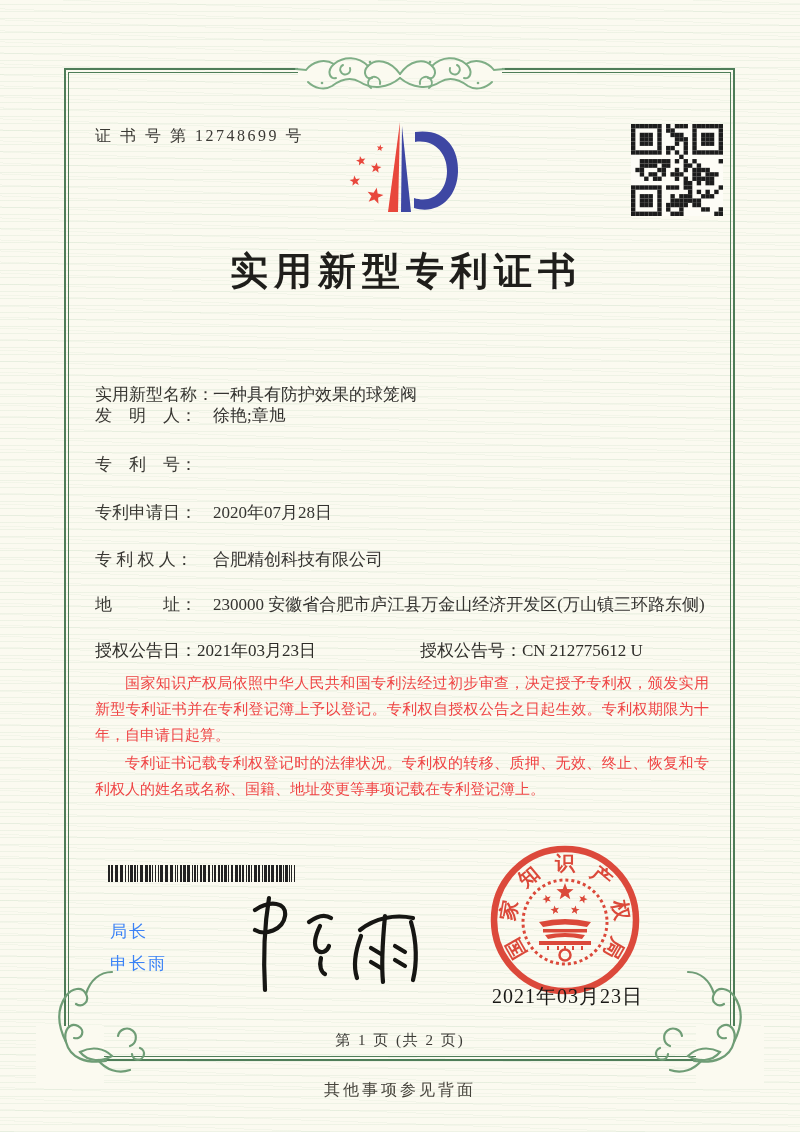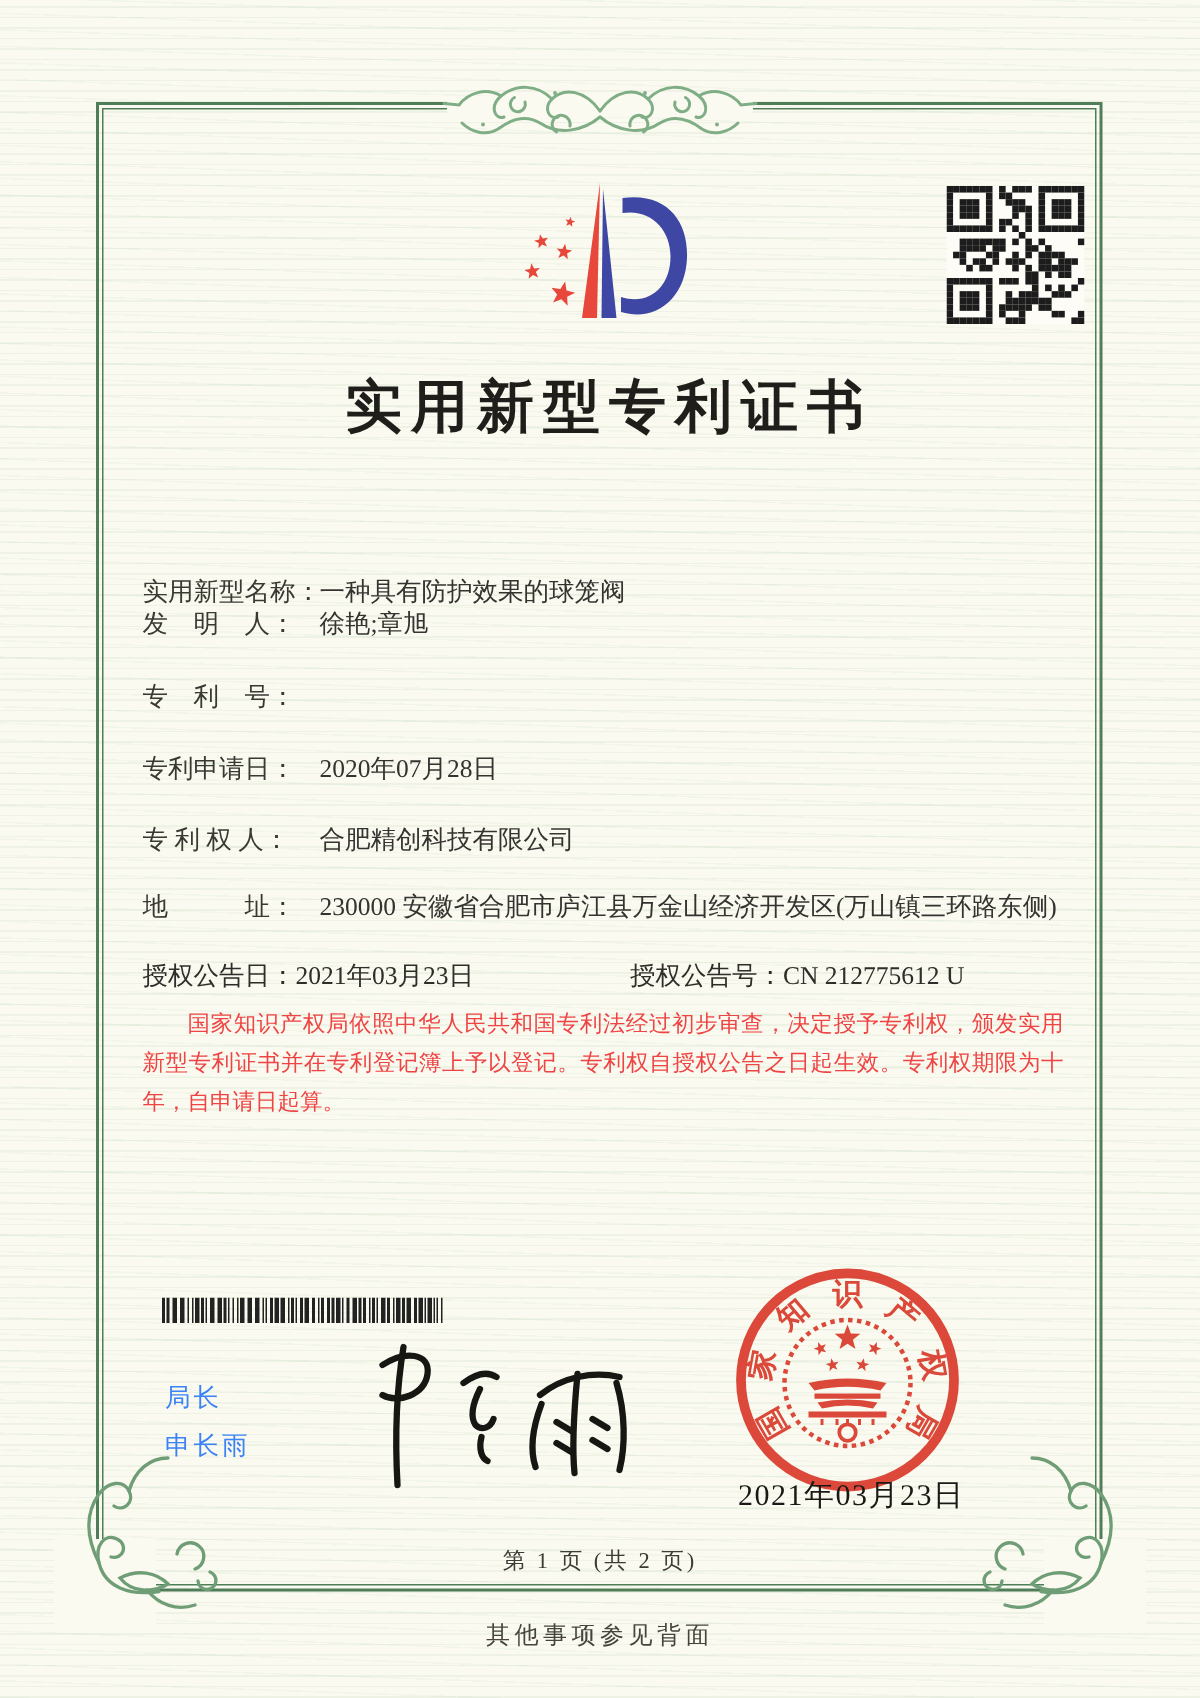--- a/index.html
+++ b/index.html
@@ -77,20 +77,21 @@
         <path d="M82,70 a9,9 0 1,1 12,10"></path>
         <path d="M96,88 a6,6 0 1,0 8,-6"></path>
         <path d="M44,86 C56,80 68,82 76,90 C66,96 52,96 44,86 Z" fill="#dcead e" fill-opacity="0.35"></path>
       </g>
     </g>
   </svg>
   <svg class="orn" style="left:634px;top:966px" width="130" height="140" viewBox="0 0 130 140">
     <use href="#cfl" transform="translate(130,0) scale(-1,1)"></use>
   </svg>
 
+  <div class="cert-no">证 书 号 第 12748699 号</div>
 
   <svg class="logo" width="130" height="125" viewBox="0 0 130 125">
     <polygon points="63,10 51,100 61,100" fill="#e8473c"></polygon>
     <polygon points="65,14 64,100 74,100" fill="#3e47a3"></polygon>
     <path d="M78,20 C108,16 122,36 121,60 C120,87 100,103 77,96 L77,86 C96,92 110,79 110,59 C110,41 97,27 78,30 Z" fill="#3e47a3"></path>
     <g fill="#e8473c">
       <polygon points="43.61,32.55 44.06,34.98 46.47,35.51 44.30,36.69 44.53,39.15 42.74,37.45 40.48,38.43 41.54,36.20 39.91,34.36 42.36,34.68"></polygon>
       <polygon points="22.96,44.11 24.85,47.08 28.33,46.50 26.09,49.22 27.72,52.35 24.44,51.05 21.97,53.57 22.18,50.05 19.03,48.48 22.44,47.59"></polygon>
       <polygon points="39.77,50.55 40.60,54.34 44.42,55.04 41.08,57.01 41.58,60.86 38.68,58.29 35.18,59.96 36.73,56.40 34.06,53.59 37.92,53.96"></polygon>
       <polygon points="17.23,63.55 19.08,66.96 22.94,66.59 20.27,69.40 21.82,72.96 18.32,71.29 15.42,73.86 15.92,70.01 12.58,68.04 16.40,67.34"></polygon>
@@ -330,20 +331,21 @@
       <div class="frow" style="top: 51px;"><span class="lbl">发　明　人：</span><span class="val">徐艳;章旭</span></div>
       <div class="frow" style="top: 0px; margin-top: 30px;"><span class="lbl">实用新型名称：</span><span class="val">一种具有防护效果的球笼阀</span></div>
     <div class="grant">
       <span>授权公告日：</span><span>2021年03月23日</span>
       <span class="g2"><span>授权公告号：</span><span>CN 212775612 U</span></span>
     </div>
   </div>
 
   <div class="paras">
     <p>国家知识产权局依照中华人民共和国专利法经过初步审查，决定授予专利权，颁发实用新型专利证书并在专利登记簿上予以登记。专利权自授权公告之日起生效。专利权期限为十年，自申请日起算。</p>
+    <p>专利证书记载专利权登记时的法律状况。专利权的转移、质押、无效、终止、恢复和专利权人的姓名或名称、国籍、地址变更等事项记载在专利登记簿上。</p>
   </div>
 
   <svg class="barcode" id="barcode" width="190" height="17" viewBox="0 0 190 17">
       <rect x="0" y="0" width="2" height="17" fill="#222"></rect>
       <rect x="3" y="0" width="2" height="17" fill="#222"></rect>
       <rect x="7" y="0" width="3" height="17" fill="#222"></rect>
       <rect x="12" y="0" width="3" height="17" fill="#222"></rect>
       <rect x="17" y="0" width="1" height="17" fill="#222"></rect>
       <rect x="20" y="0" width="1" height="17" fill="#222"></rect>
       <rect x="22" y="0" width="3" height="17" fill="#222"></rect>

